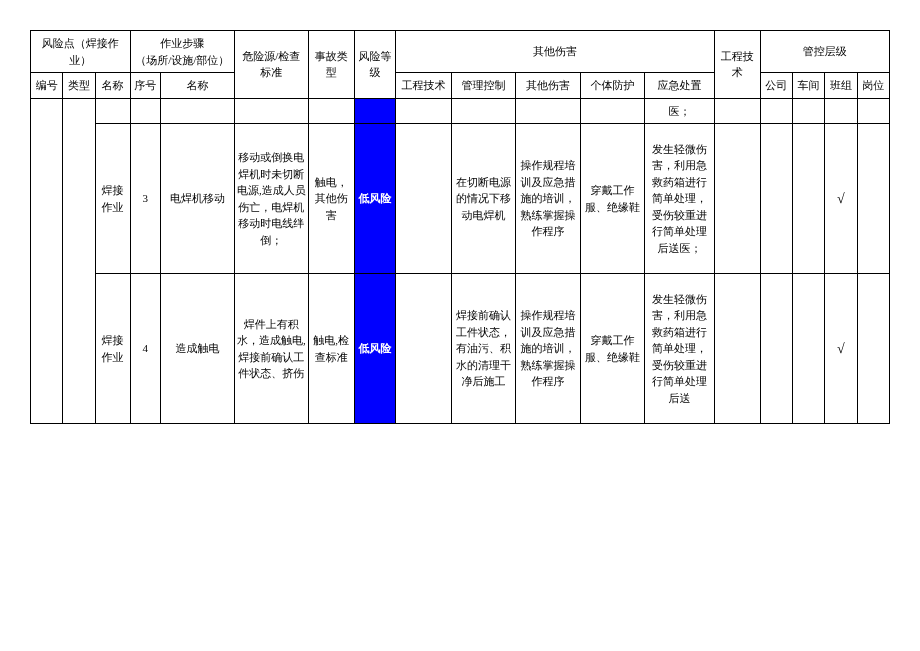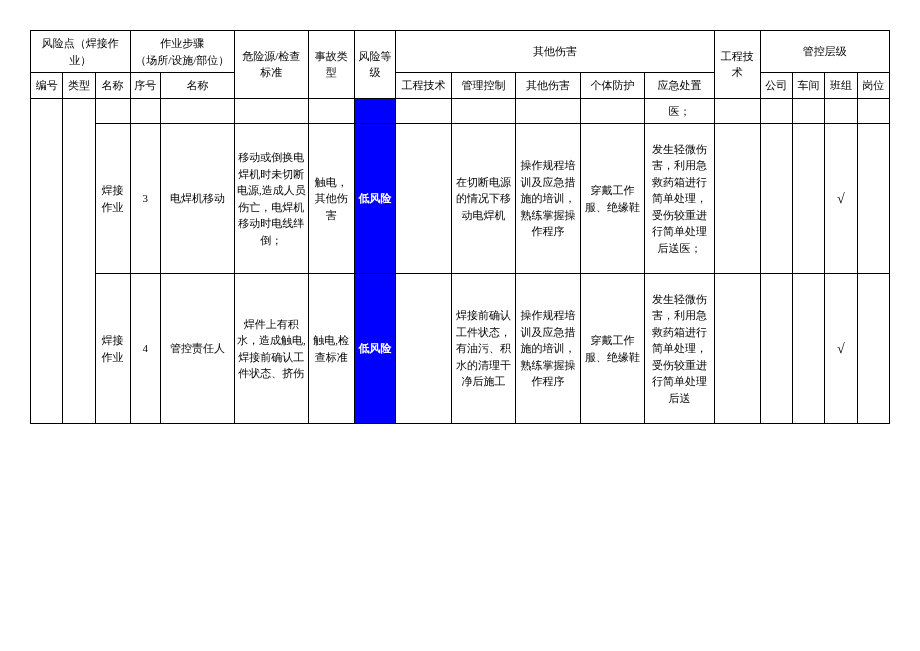--- a/index.html
+++ b/index.html
@@ -150,21 +150,21 @@
       <td></td>
       <td></td>
       <td></td>
       <td class="checkmark">√</td>
       <td></td>
     </tr>
 
     <tr class="data-row">
       <td>焊接作业</td>
       <td>4</td>
-      <td>管控责任人</td>
+      <td>造成触电</td>
       <td>焊件上有积水，造成触电,焊接前确认工件状态、挤伤</td>
       <td>触电,检查标准</td>
       <td class="risk-low">低风险</td>
       <td></td>
       <td>焊接前确认工件状态，有油污、积水的清理干净后施工</td>
       <td>操作规程培训及应急措施的培训，熟练掌握操作程序</td>
       <td>穿戴工作服、绝缘鞋</td>
       <td>发生轻微伤害，利用急救药箱进行简单处理，受伤较重进行简单处理后送</td>
       <td></td>
       <td></td>

